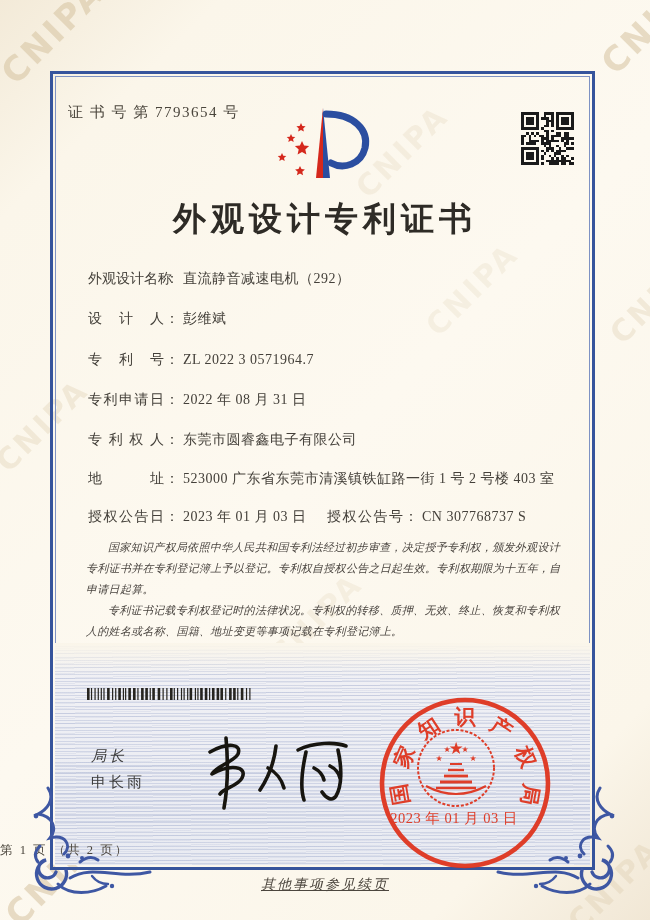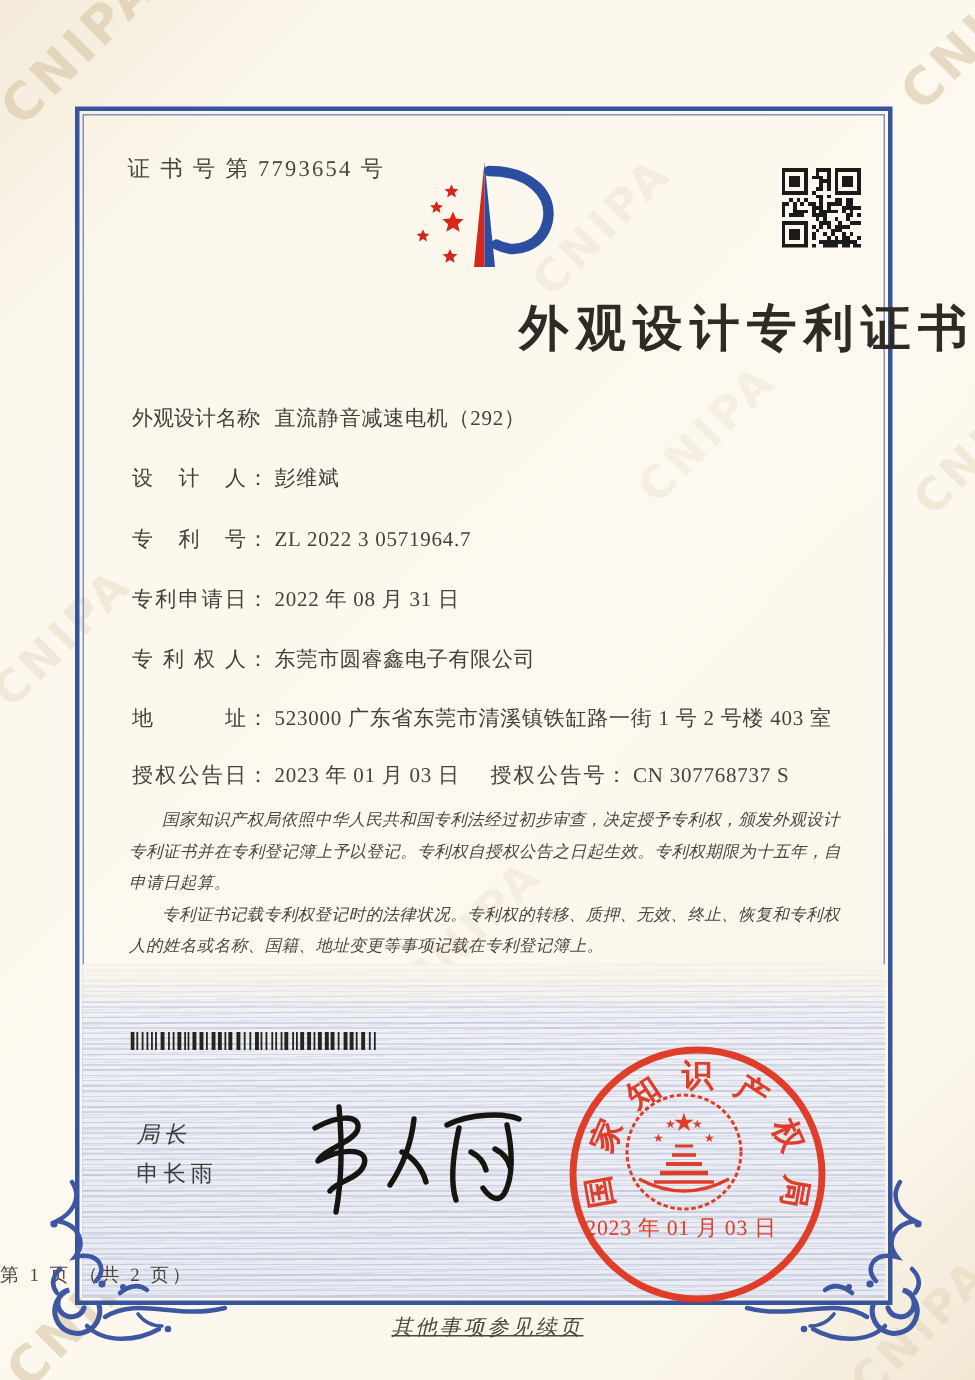--- a/index.html
+++ b/index.html
@@ -31,25 +31,25 @@
     content:"";position:absolute;inset:0;
     background:repeating-linear-gradient(180deg,rgba(126,142,188,.26) 0px,rgba(126,142,188,.26) 1px,transparent 1px,transparent 3.5px);
   }
   .panel::after{
     content:"";position:absolute;inset:0;
     background:repeating-linear-gradient(178.5deg,rgba(126,142,188,.12) 0px,rgba(126,142,188,.12) 1px,transparent 1px,transparent 5px);
   }
   .panel-fade{position:absolute;top:0;left:0;right:0;height:34px;
     background:linear-gradient(#fbf6ea,rgba(251,246,234,0));z-index:1;}
   
-  .cert-no{position:absolute;left:85px;top:103px;font-size:15px;letter-spacing:1.5px;color:#4a453c;z-index:2;}
+  .cert-no{position:absolute;left:68px;top:103px;font-size:15px;letter-spacing:1.5px;color:#4a453c;z-index:2;}
   .logo{position:absolute;left:276px;top:104px;z-index:2;}
   .qr{position:absolute;left:521px;top:112px;width:53px;height:53px;z-index:2;}
   .title{
-    position:absolute;left:0;top:197px;width:100%;text-align:right;
+    position:absolute;left:0;top:197px;width:100%;text-align:center;
     font-size:33px;font-weight:bold;letter-spacing:5px;color:#2e2b26;z-index:2;
   }
   
   .frow{position:absolute;left:88px;height:20px;font-size:14px;color:#44403a;white-space:nowrap;z-index:2;}
   .flabel{display:inline-flex;justify-content:space-between;width:76px;vertical-align:bottom;}
   .fcolon{margin-left:1px;}
   .fvalue{margin-left:4px;letter-spacing:.5px;margin-top:15px;}
   .fgroup2{position:absolute;left:239px;top:0;}
   
   .paras{position:absolute;left:86px;top:537px;width:484px;font-size:11px;line-height:21px;

